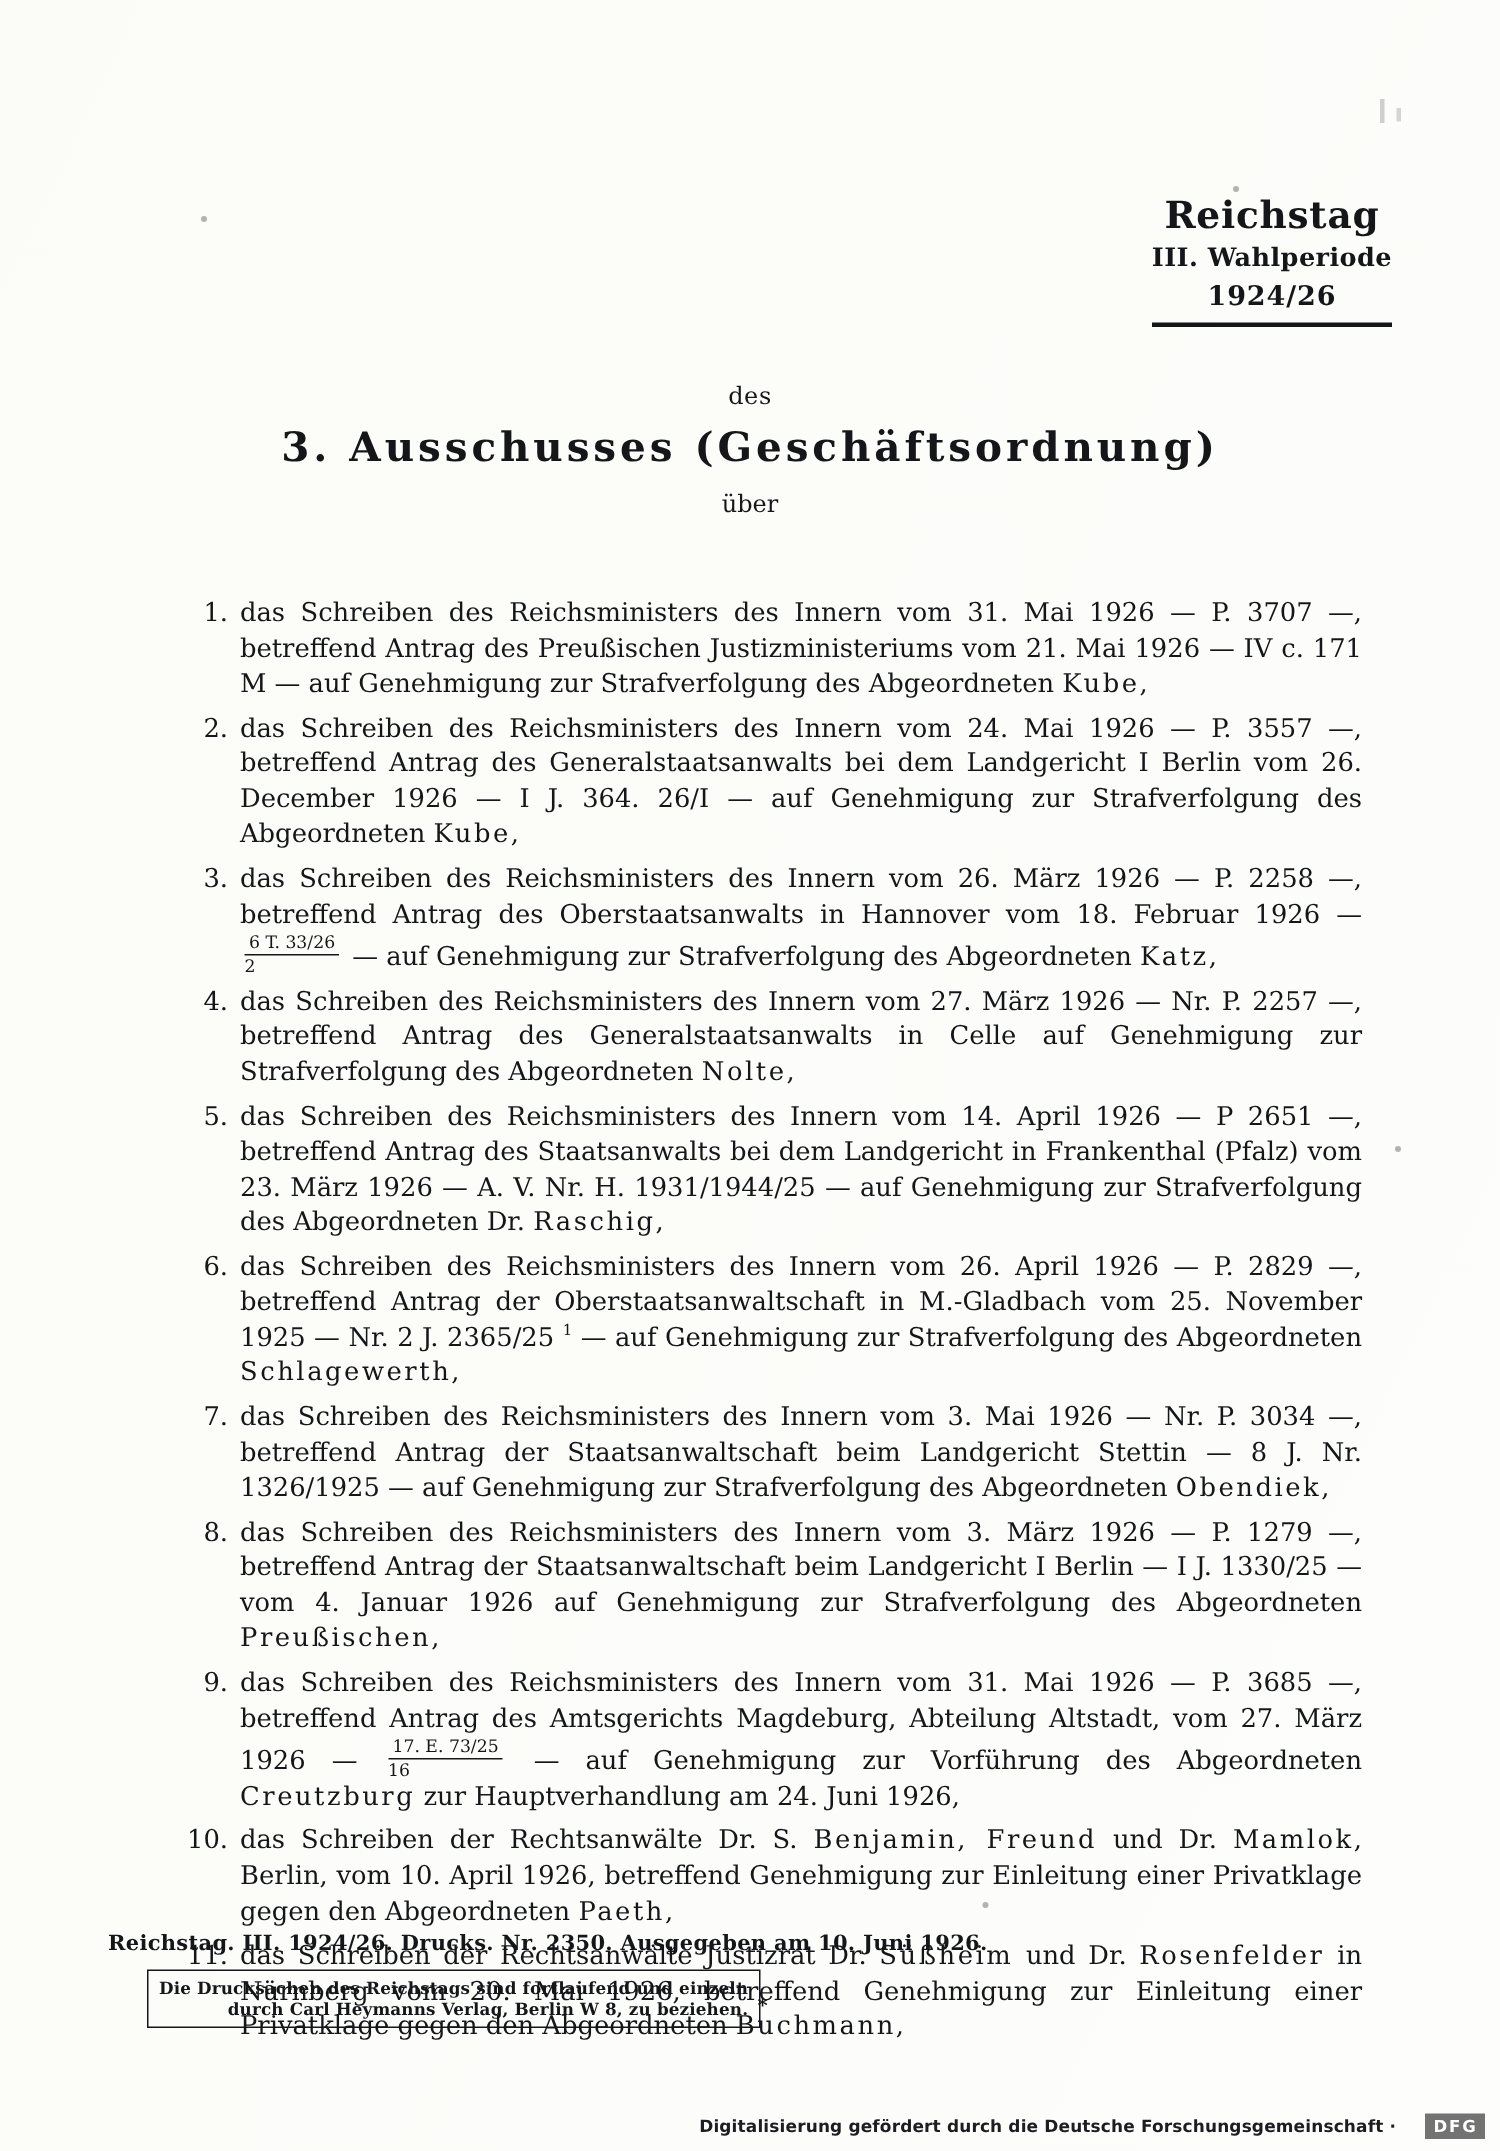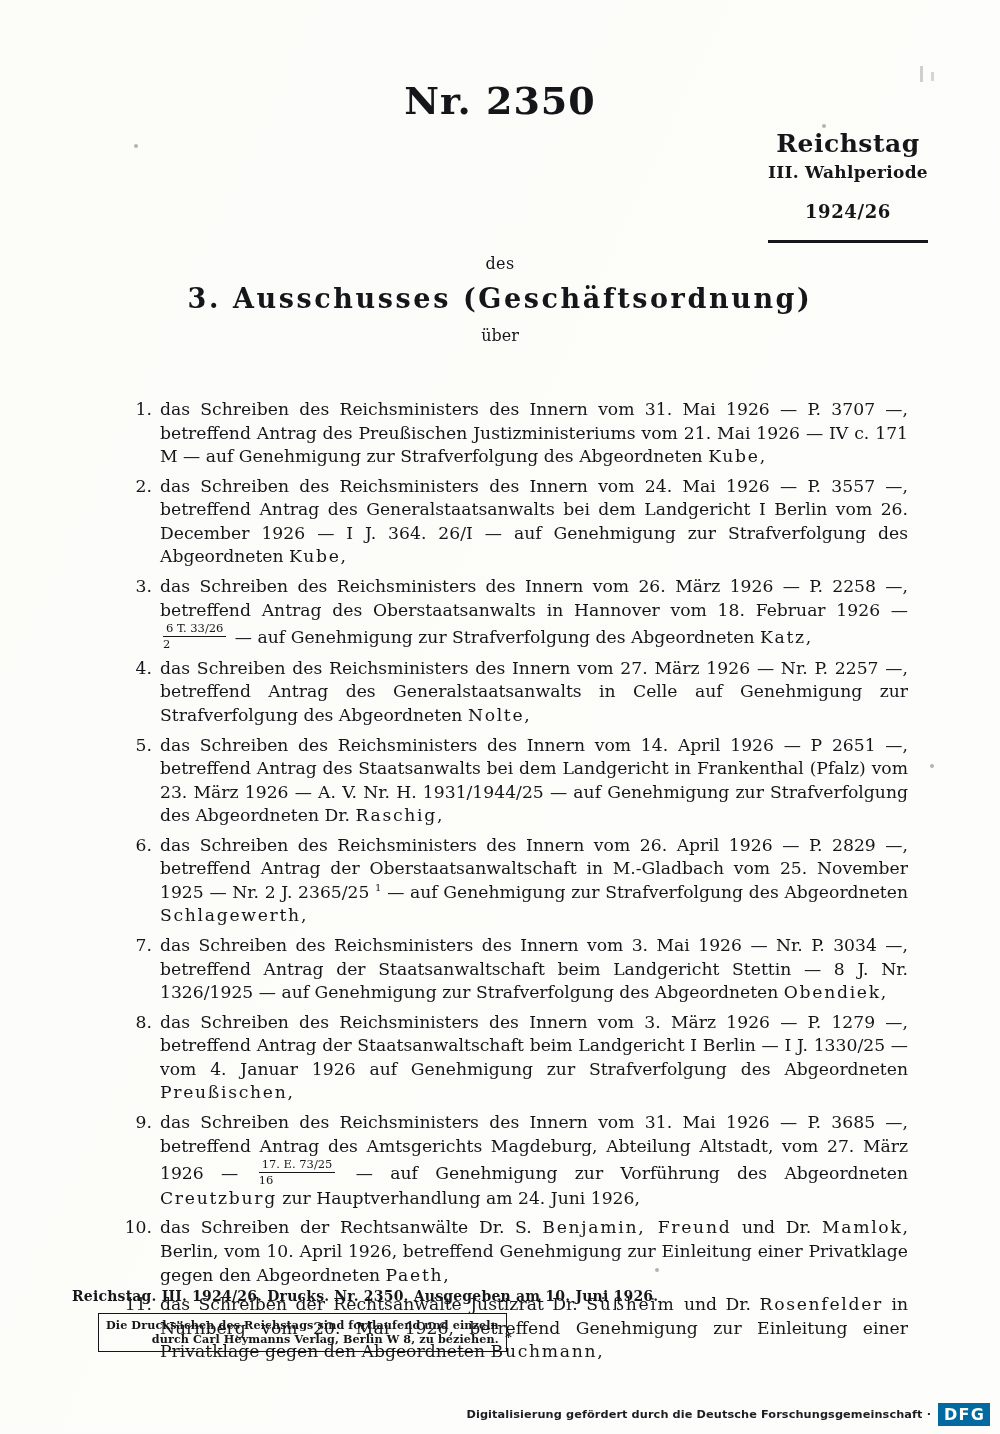--- a/index.html
+++ b/index.html
@@ -54,22 +54,22 @@
   .masthead .mh-2 {
     font-size: 17px;
     font-weight: bold;
     letter-spacing: 0.3px;
     margin-top: 2px;
   }
   .masthead .mh-3 {
     font-size: 18px;
     font-weight: bold;
     letter-spacing: 0.6px;
-    margin-top: 16px;
-    padding-bottom: 16px;
+    margin-top: 2px;
+    padding-bottom: 5px;
   }
   .masthead .rule {
     height: 3px;
     background: #15161a;
     margin-top: 1px;
   }
 
   .title-block {
     position: absolute;
     top: 245px;
@@ -187,27 +187,28 @@
     gap: 7px;
   }
   .dfg-text {
     font-family: "DejaVu Sans", sans-serif;
     font-size: 11.3px;
     font-weight: bold;
     color: #1c1c22;
     letter-spacing: 0.1px;
   }
   .dfg-logo {
-    background: #0369a1;
+    background: #737373;
     color: #ffffff;
     font-family: "DejaVu Sans", sans-serif;
-    font-size: 16px;
+    font-size: 11px;
     font-weight: bold;
     letter-spacing: 1.2px;
     padding: 2px 5px 2px 6px;
+    margin-left: 12px;
   }
 
   
   .mark {
     position: absolute;
     background: #9a9a9a;
     opacity: 0.75;
   }
   .m1 { left: 134px; top: 144px; width: 4px; height: 4px; border-radius: 50%; }
   .m2 { left: 822px; top: 124px; width: 4px; height: 4px; border-radius: 50%; }
@@ -221,21 +222,20 @@
 
 <div class="page">
 
   <div class="mark m1"></div>
   <div class="mark m2"></div>
   <div class="mark m3"></div>
   <div class="mark m4"></div>
   <div class="mark m5"></div>
   <div class="mark m6"></div>
 
-  <div class="doc-number">Nr. 2350</div>
 
   <div class="masthead">
     <div class="mh-1">Reichstag</div>
     <div class="mh-2">III. Wahlperiode</div>
     <div class="mh-3">1924/26</div>
     <div class="rule"></div>
   </div>
 
   <div class="title-block">
     <div class="title-des">des</div>

